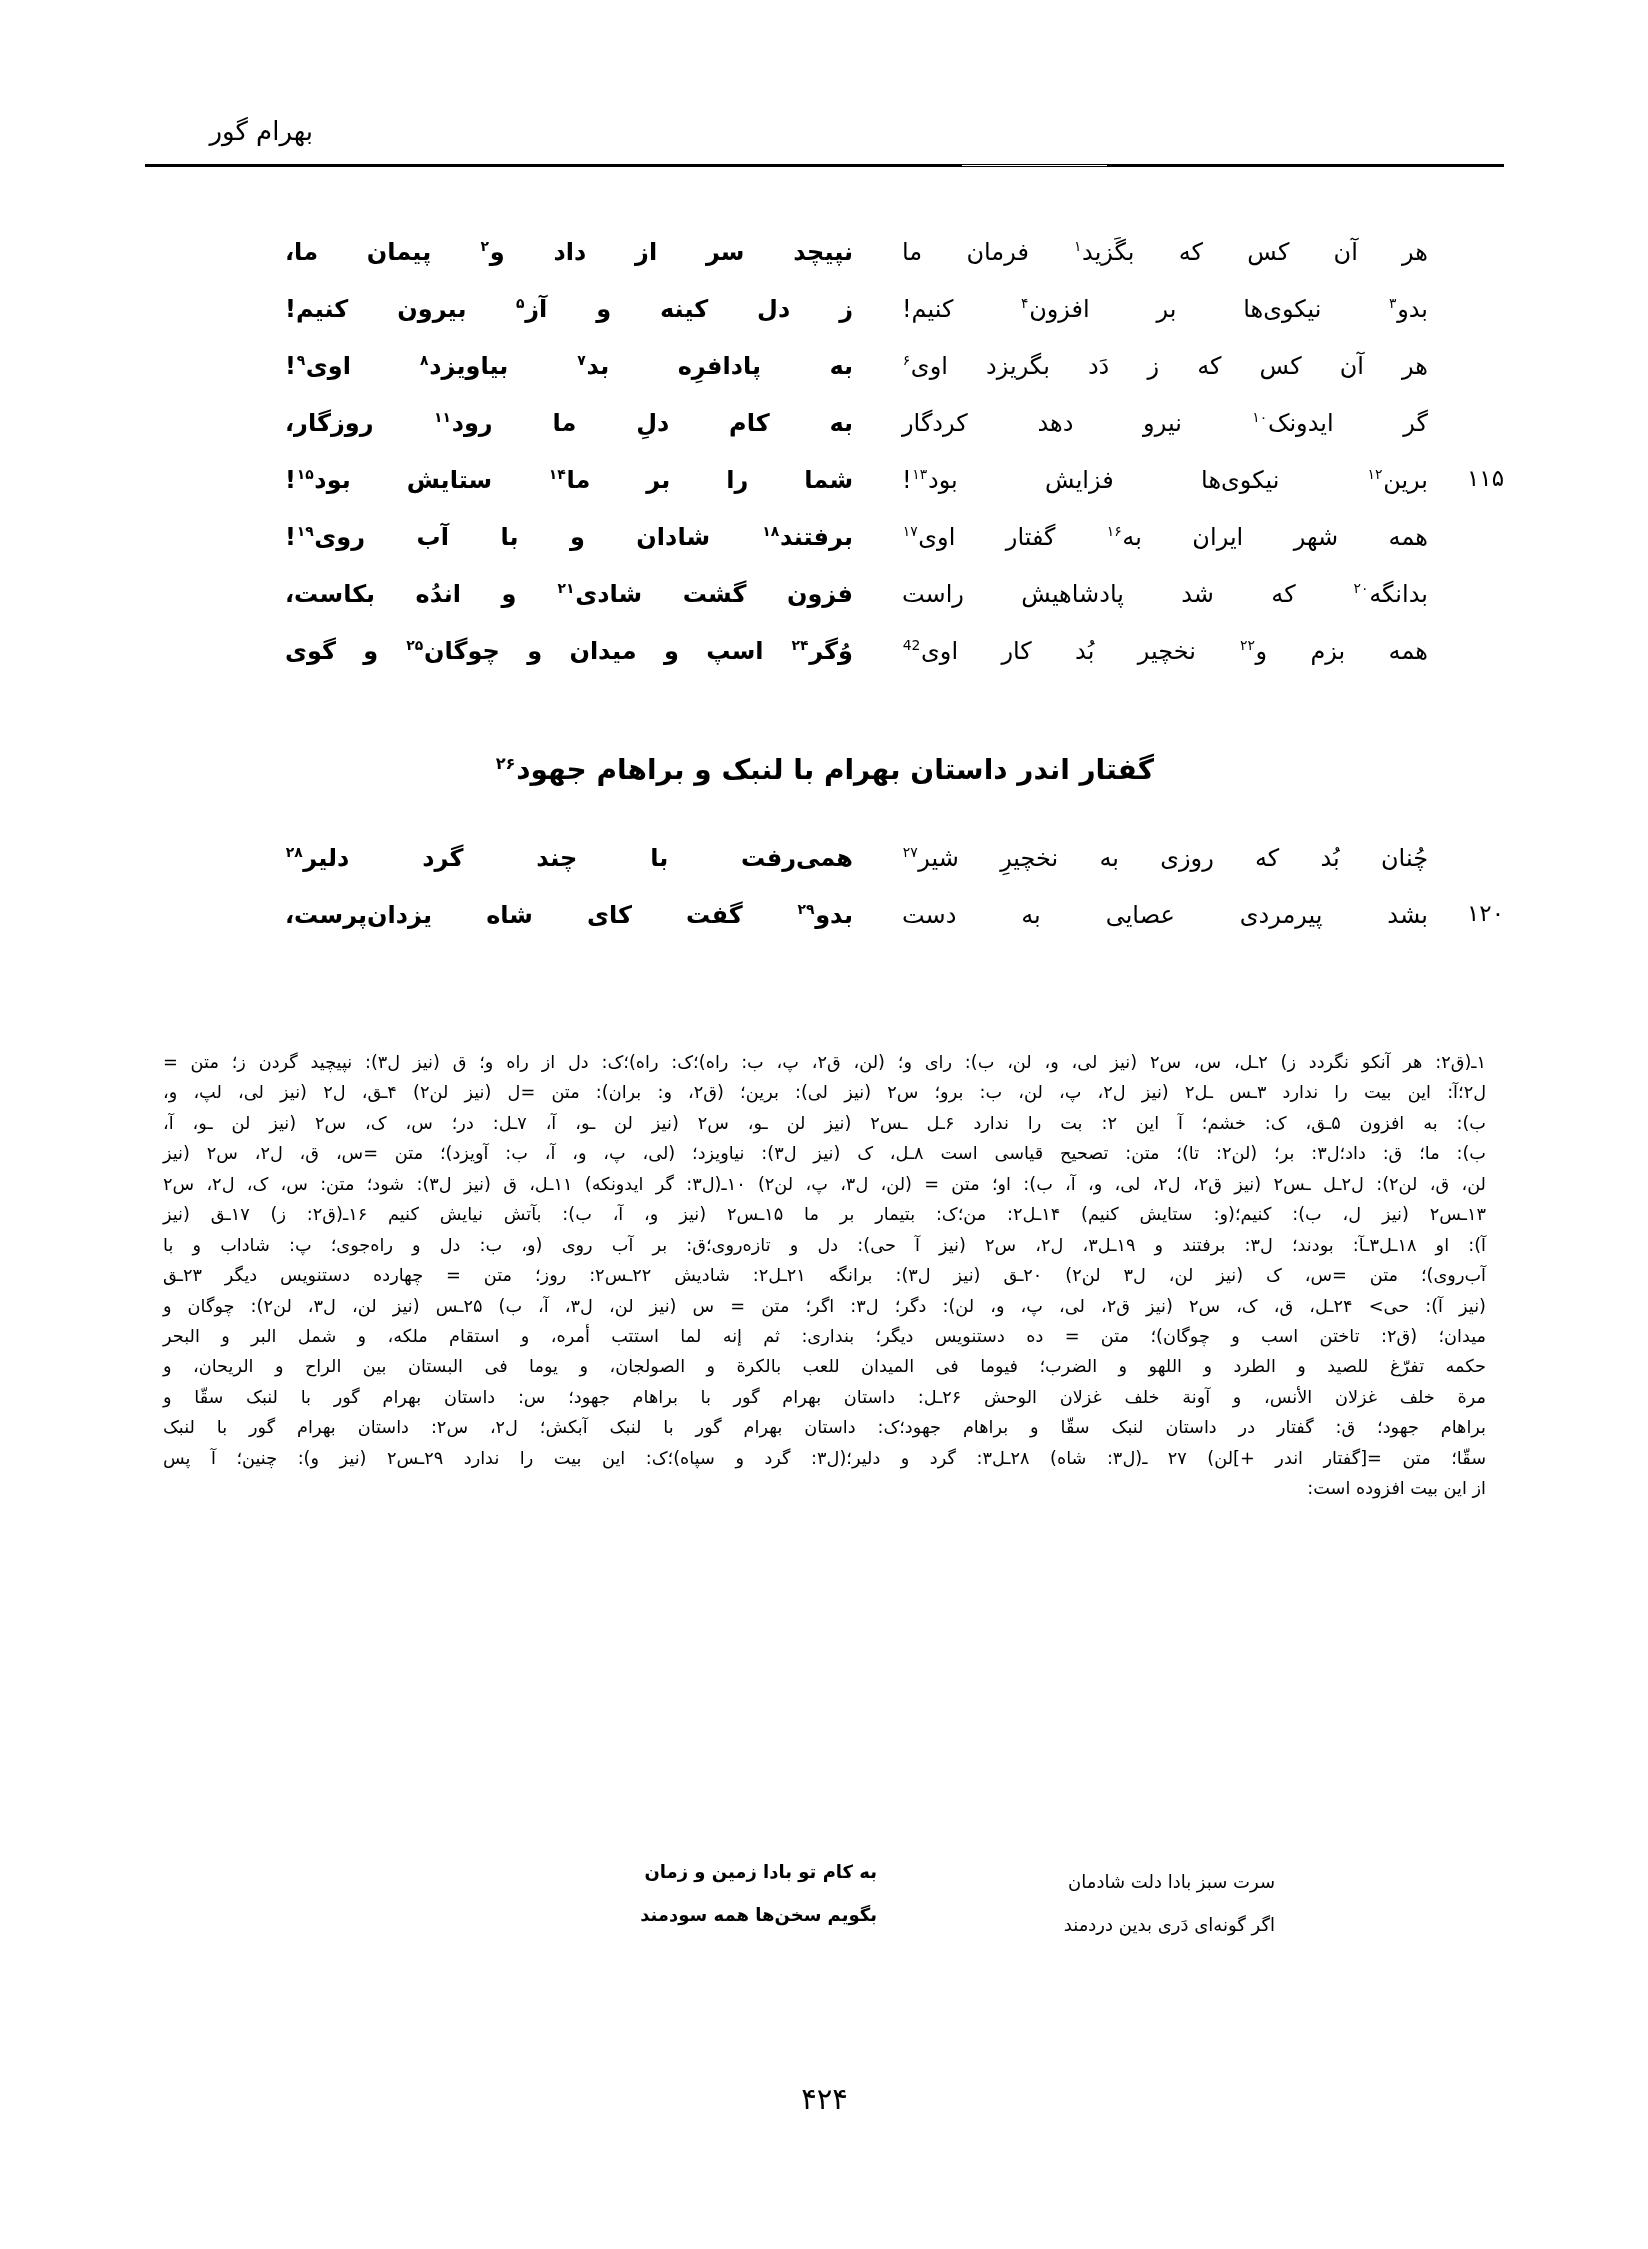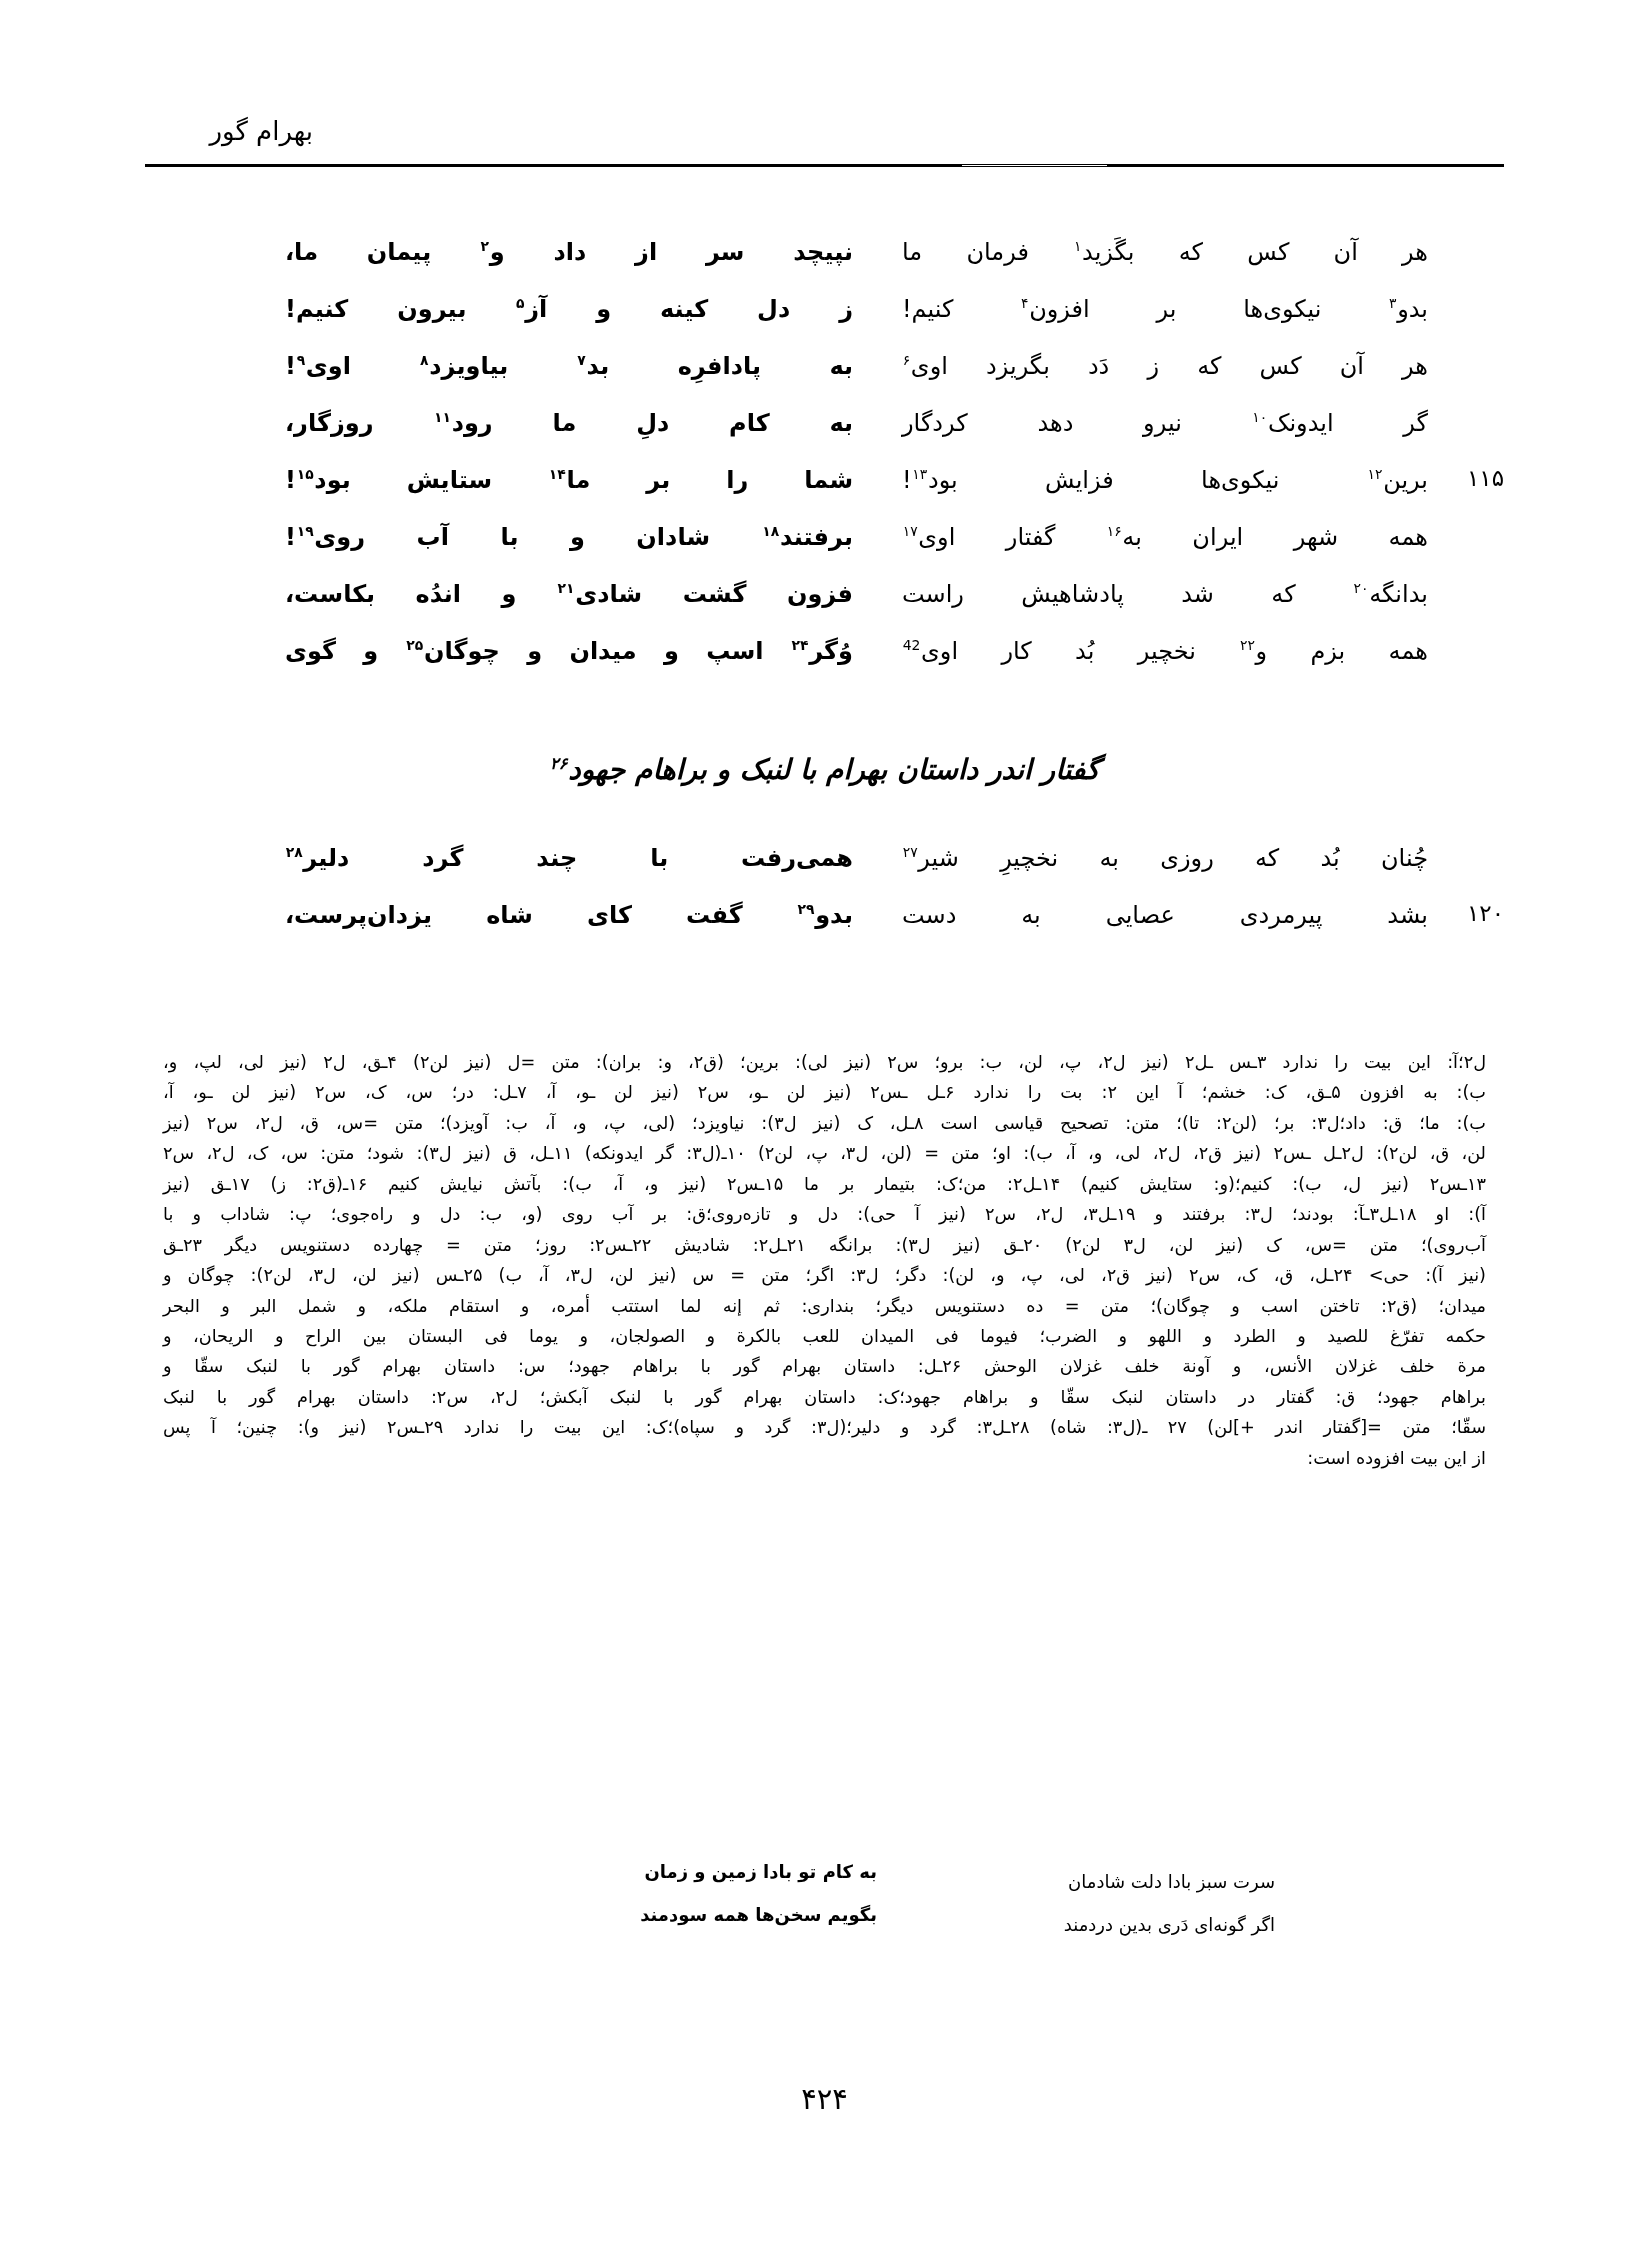--- a/index.html
+++ b/index.html
@@ -111,21 +111,20 @@
 
   
   .section-heading {
     position: absolute;
     right: 145px;
     left: 145px;
     text-align: center;
     font-size: 28px;
     font-weight: bold;
     line-height: 1.1;
-    font-style: italic;
   }
 
   
   .apparatus {
     position: absolute;
     right: 163px;
     left: 163px;
     font-size: 17.7px;
     line-height: 1.72;
     text-align: justify;
@@ -227,20 +226,21 @@
         <div class="hemi hemi-b"><span class="spread">همی‌رفت با چند گرد دلیر<sup class="fn">۲۸</sup></span></div>
       </div>
       <div class="verse-row">
         <div class="vnum">۱۲۰</div>
         <div class="hemi hemi-a"><span class="spread">بشد پیرمردی عصایی به دست</span></div>
         <div class="hemi hemi-b"><span class="spread">بدو<sup class="fn">۲۹</sup> گفت کای شاه یزدان‌پرست،</span></div>
       </div>
     </div>
 
   <div class="apparatus" id="apparatus" style="top:1047px;">
+      <p>۱ـ(ق۲: هر آنکو نگردد ز)   ۲ـل، س، س۲ (نیز لی، و، لن، ب): رای و؛ (لن، ق۲، پ، ب: راه)؛ک: راه)؛ک: دل از راه و؛ ق (نیز ل۳): نپیچید گردن ز؛ متن =</p>
       <p>ل۲؛آ: این بیت را ندارد  ۳ـس ـل۲ (نیز ل۲، پ، لن، ب: برو؛ س۲ (نیز لی): برین؛ (ق۲، و: بران): متن =ل (نیز لن۲)  ۴ـق، ل۲ (نیز لی، لپ، و،</p>
       <p>ب): به افزون  ۵ـق، ک: خشم؛ آ این ۲: بت را ندارد  ۶ـل ـس۲ (نیز لن ـو، س۲ (نیز لن ـو، آ،  ۷ـل: در؛ س، ک، س۲ (نیز لن ـو، آ،</p>
       <p>ب): ما؛ ق: داد؛ل۳: بر؛ (لن۲: تا)؛ متن: تصحیح قیاسی است  ۸ـل، ک (نیز ل۳): نیاویزد؛ (لی، پ، و، آ، ب: آویزد)؛ متن =س، ق، ل۲، س۲ (نیز</p>
       <p>لن، ق، لن۲): ل۲ـل ـس۲ (نیز ق۲، ل۲، لی، و، آ، ب): او؛ متن = (لن، ل۳، پ، لن۲)   ۱۰ـ(ل۳: گر ایدونکه)  ۱۱ـل، ق (نیز ل۳): شود؛ متن: س، ک، ل۲، س۲</p>
       <p>۱۳ـس۲ (نیز ل، ب): کنیم؛(و: ستایش کنیم)  ۱۴ـل۲: من؛ک: بتیمار بر ما  ۱۵ـس۲ (نیز و، آ، ب): بآتش نیایش کنیم  ۱۶ـ(ق۲: ز)  ۱۷ـق (نیز</p>
       <p>آ): او  ۱۸ـل۳ـآ: بودند؛ ل۳: برفتند و  ۱۹ـل۳، ل۲، س۲ (نیز آ حی): دل و تازه‌روی؛ق: بر آب روی (و، ب: دل و راه‌جوی؛ پ: شاداب و با</p>
       <p>آب‌روی)؛ متن =س، ک (نیز لن، ل۳ لن۲)  ۲۰ـق (نیز ل۳): برانگه  ۲۱ـل۲: شادیش  ۲۲ـس۲: روز؛ متن = چهارده دستنویس دیگر  ۲۳ـق</p>
       <p>(نیز آ): حی&gt;  ۲۴ـل، ق، ک، س۲ (نیز ق۲، لی، پ، و، لن): دگر؛ ل۳: اگر؛ متن = س (نیز لن، ل۳، آ، ب)  ۲۵ـس (نیز لن، ل۳، لن۲): چوگان و</p>
       <p>میدان؛ (ق۲: تاختن اسب و چوگان)؛ متن = ده دستنویس دیگر؛ بنداری: ثم إنه لما استتب أمره، و استقام ملکه، و شمل البر و البحر</p>
       <p>حکمه تفرّغ للصید و الطرد و اللهو و الضرب؛ فیوما فی المیدان للعب بالکرة و الصولجان، و یوما فی البستان بین الراح و الریحان، و</p>

